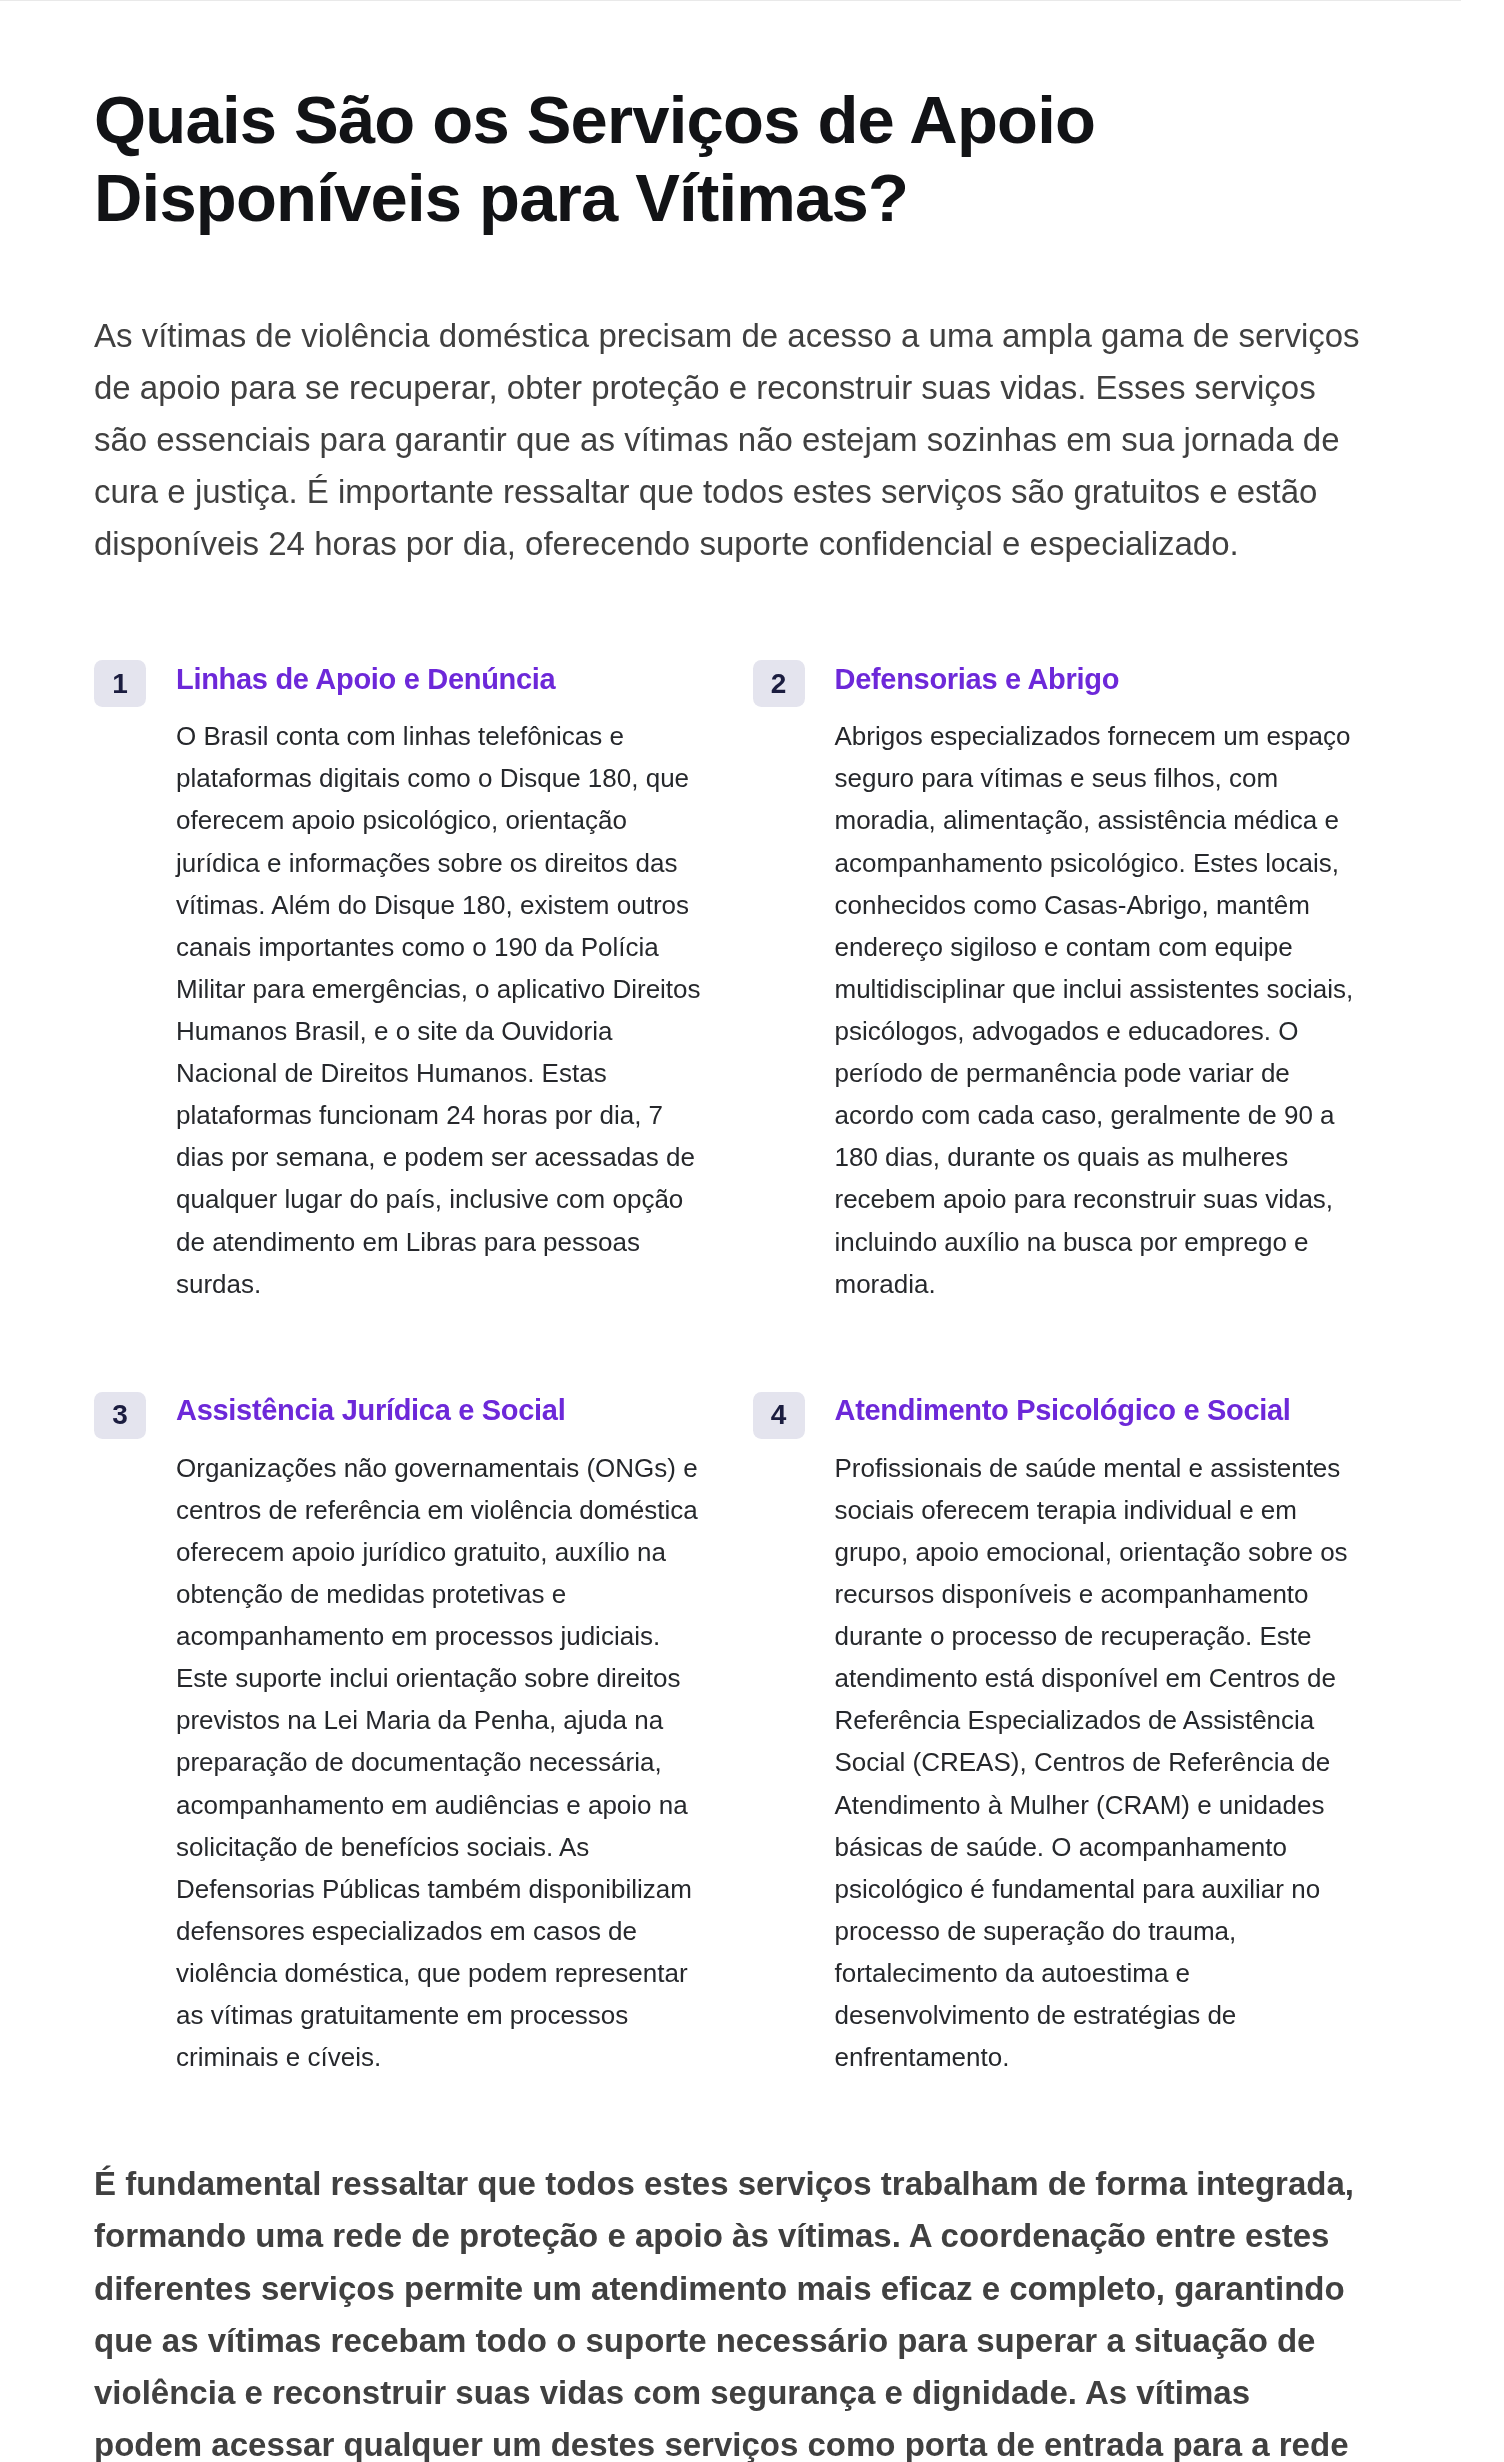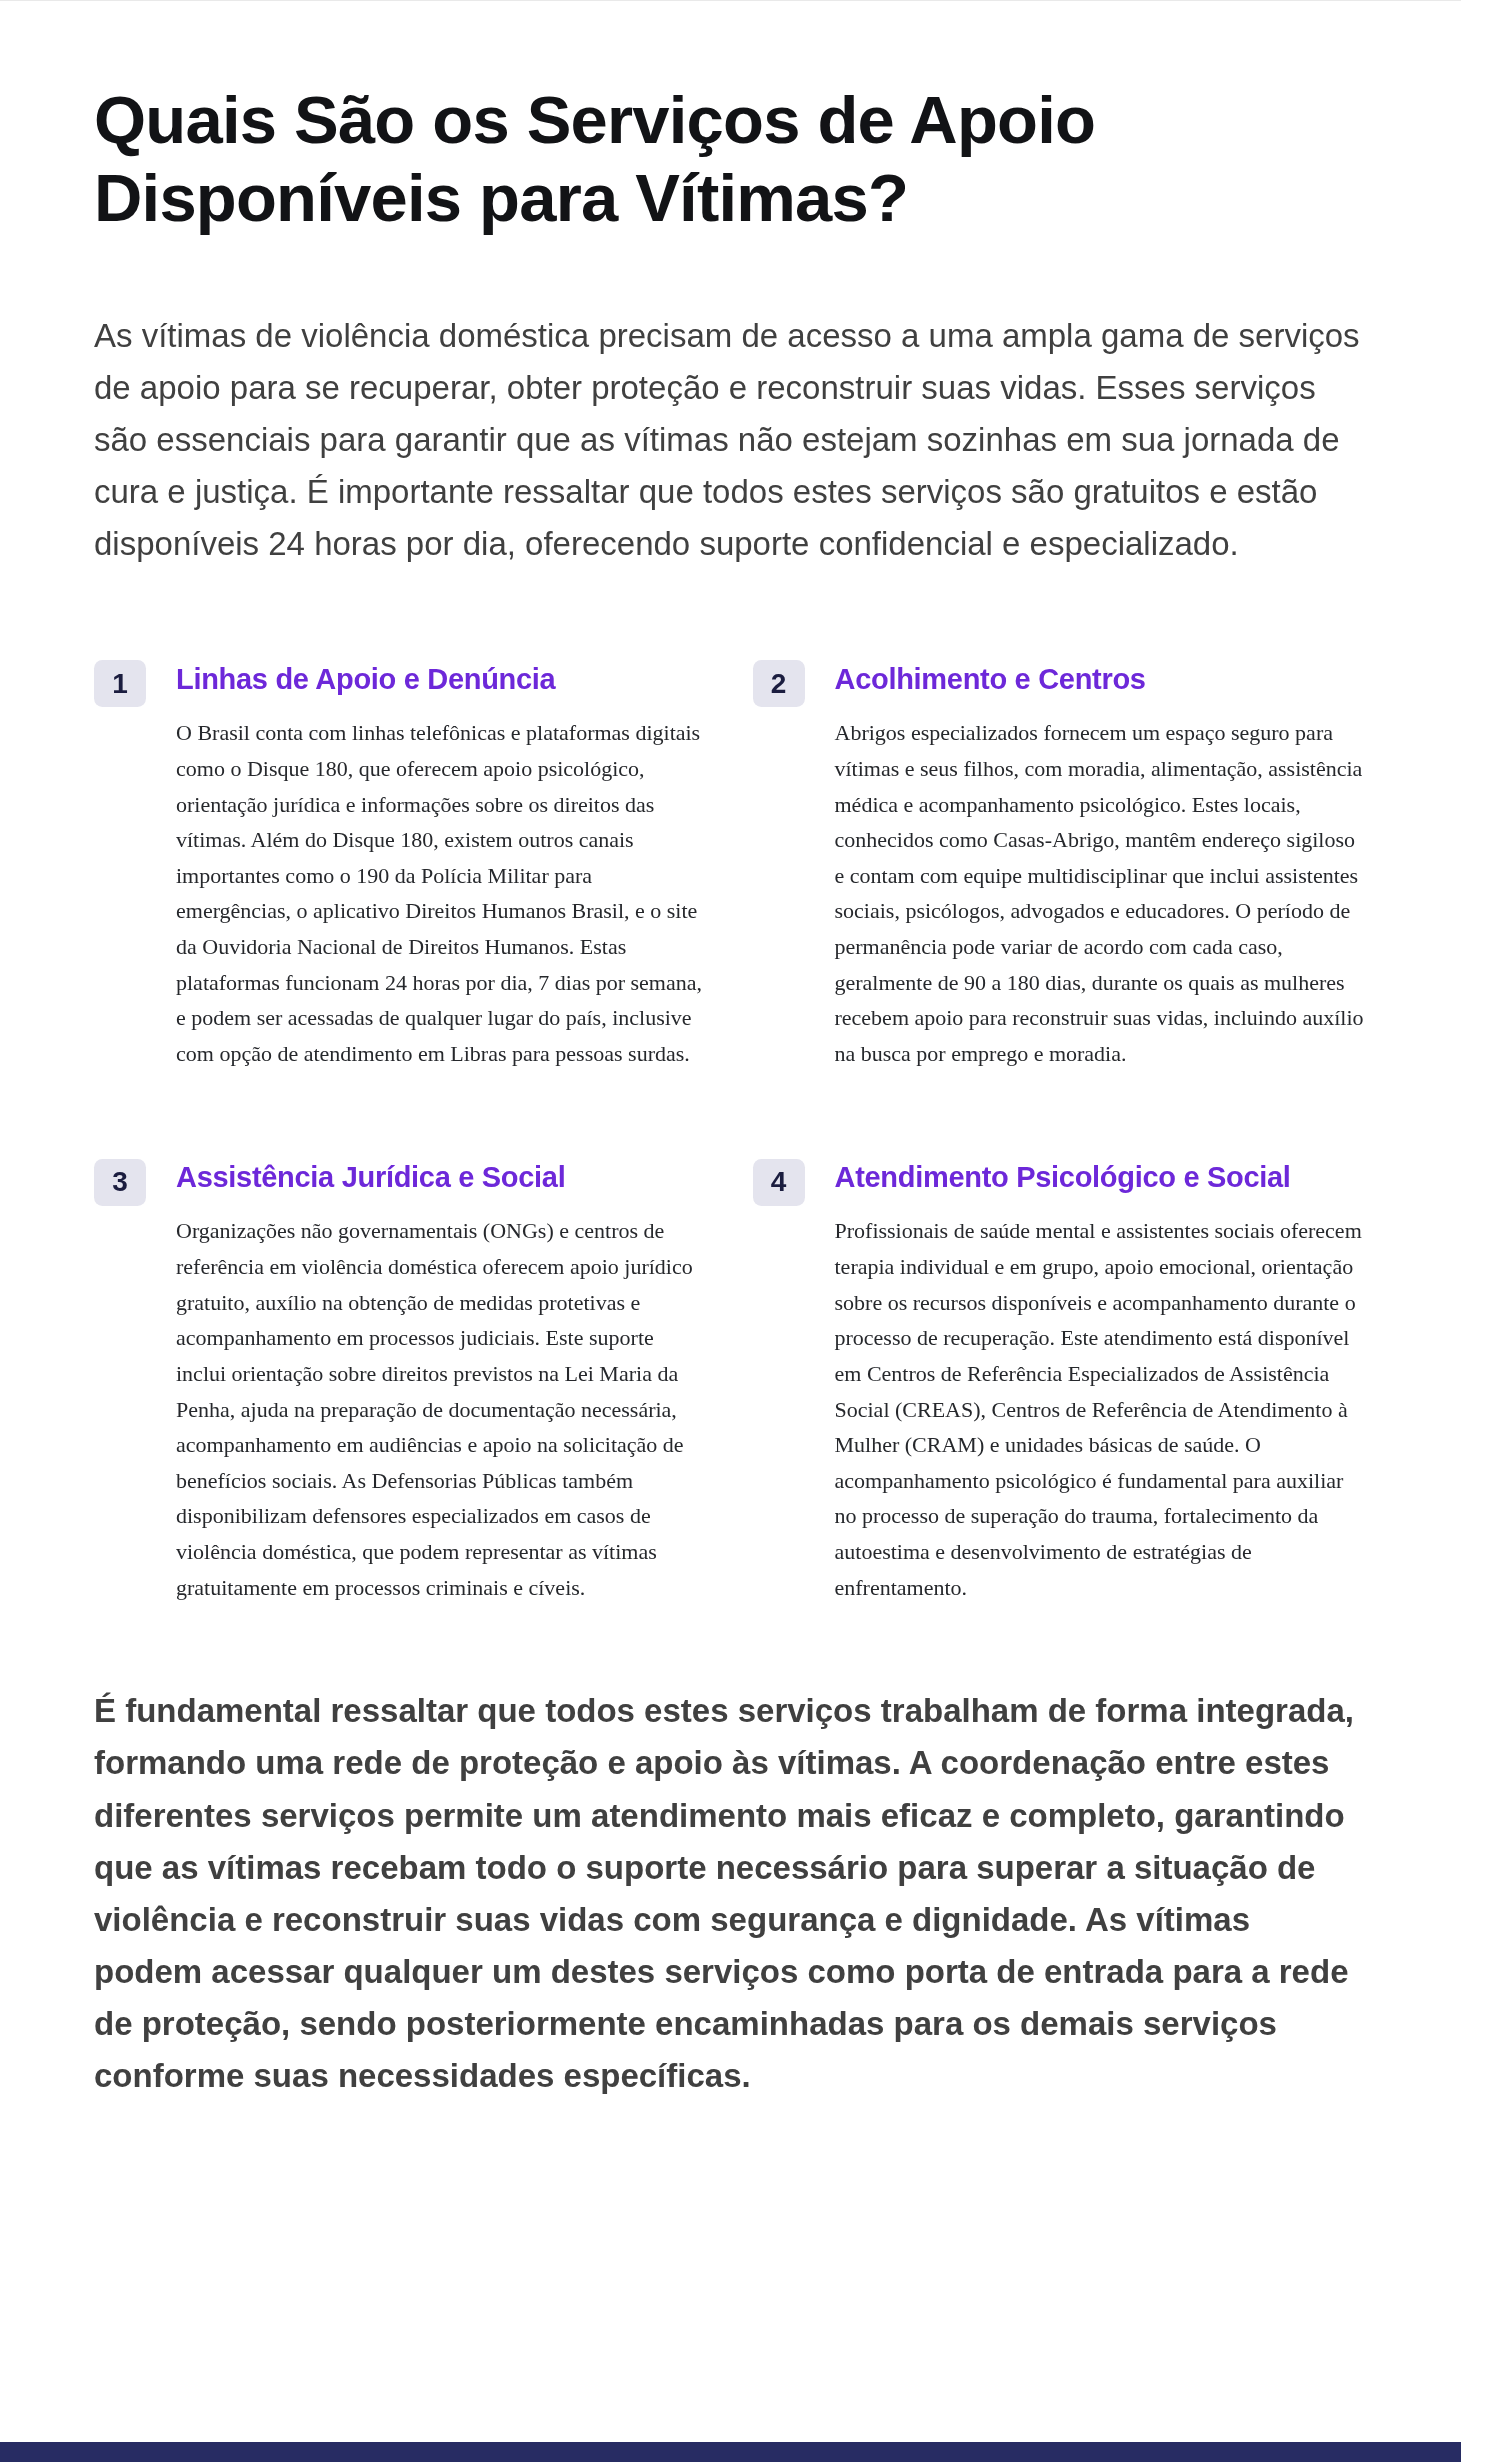--- a/index.html
+++ b/index.html
@@ -68,25 +68,24 @@
   .section-title {
     margin: 1.7px 0 18.4px 0;
     font-size: 29px;
     line-height: 1.2;
     font-weight: 700;
     color: #6d28d9;
     letter-spacing: -0.3px;
   }
   .section-body {
     margin: 0;
-    font-size: 22px;
+    font-size: 26px;
     line-height: 1.62;
     color: #26282c;
     max-width: 585px;
-    font-family: Liberation Serif, serif;
   }
   .outro { padding-bottom: 117px; font-weight: bold; }
   .footer-bar {
     position: absolute;
     left: 0;
     bottom: 0;
     width: 100%;
     height: 20px;
     background: #272c63;
   }
@@ -107,21 +106,21 @@
         <div class="number-badge">1</div>
         <div class="section-content">
           <h2 class="section-title">Linhas de Apoio e Denúncia</h2>
           <p class="section-body">O Brasil conta com linhas telefônicas e plataformas digitais como o Disque 180, que oferecem apoio psicológico, orientação jurídica e informações sobre os direitos das vítimas. Além do Disque 180, existem outros canais importantes como o 190 da Polícia Militar para emergências, o aplicativo Direitos Humanos Brasil, e o site da Ouvidoria Nacional de Direitos Humanos. Estas plataformas funcionam 24 horas por dia, 7 dias por semana, e podem ser acessadas de qualquer lugar do país, inclusive com opção de atendimento em Libras para pessoas surdas.</p>
         </div>
       </div>
 
       <div class="service-section">
         <div class="number-badge">2</div>
         <div class="section-content">
-          <h2 class="section-title">Acolhimento e Centros</h2>
+          <h2 class="section-title">Defensorias e Abrigo</h2>
           <p class="section-body">Abrigos especializados fornecem um espaço seguro para vítimas e seus filhos, com moradia, alimentação, assistência médica e acompanhamento psicológico. Estes locais, conhecidos como Casas-Abrigo, mantêm endereço sigiloso e contam com equipe multidisciplinar que inclui assistentes sociais, psicólogos, advogados e educadores. O período de permanência pode variar de acordo com cada caso, geralmente de 90 a 180 dias, durante os quais as mulheres recebem apoio para reconstruir suas vidas, incluindo auxílio na busca por emprego e moradia.</p>
         </div>
       </div>
 
       <div class="service-section">
         <div class="number-badge">3</div>
         <div class="section-content">
           <h2 class="section-title">Assistência Jurídica e Social</h2>
           <p class="section-body">Organizações não governamentais (ONGs) e centros de referência em violência doméstica oferecem apoio jurídico gratuito, auxílio na obtenção de medidas protetivas e acompanhamento em processos judiciais. Este suporte inclui orientação sobre direitos previstos na Lei Maria da Penha, ajuda na preparação de documentação necessária, acompanhamento em audiências e apoio na solicitação de benefícios sociais. As Defensorias Públicas também disponibilizam defensores especializados em casos de violência doméstica, que podem representar as vítimas gratuitamente em processos criminais e cíveis.</p>
         </div>

